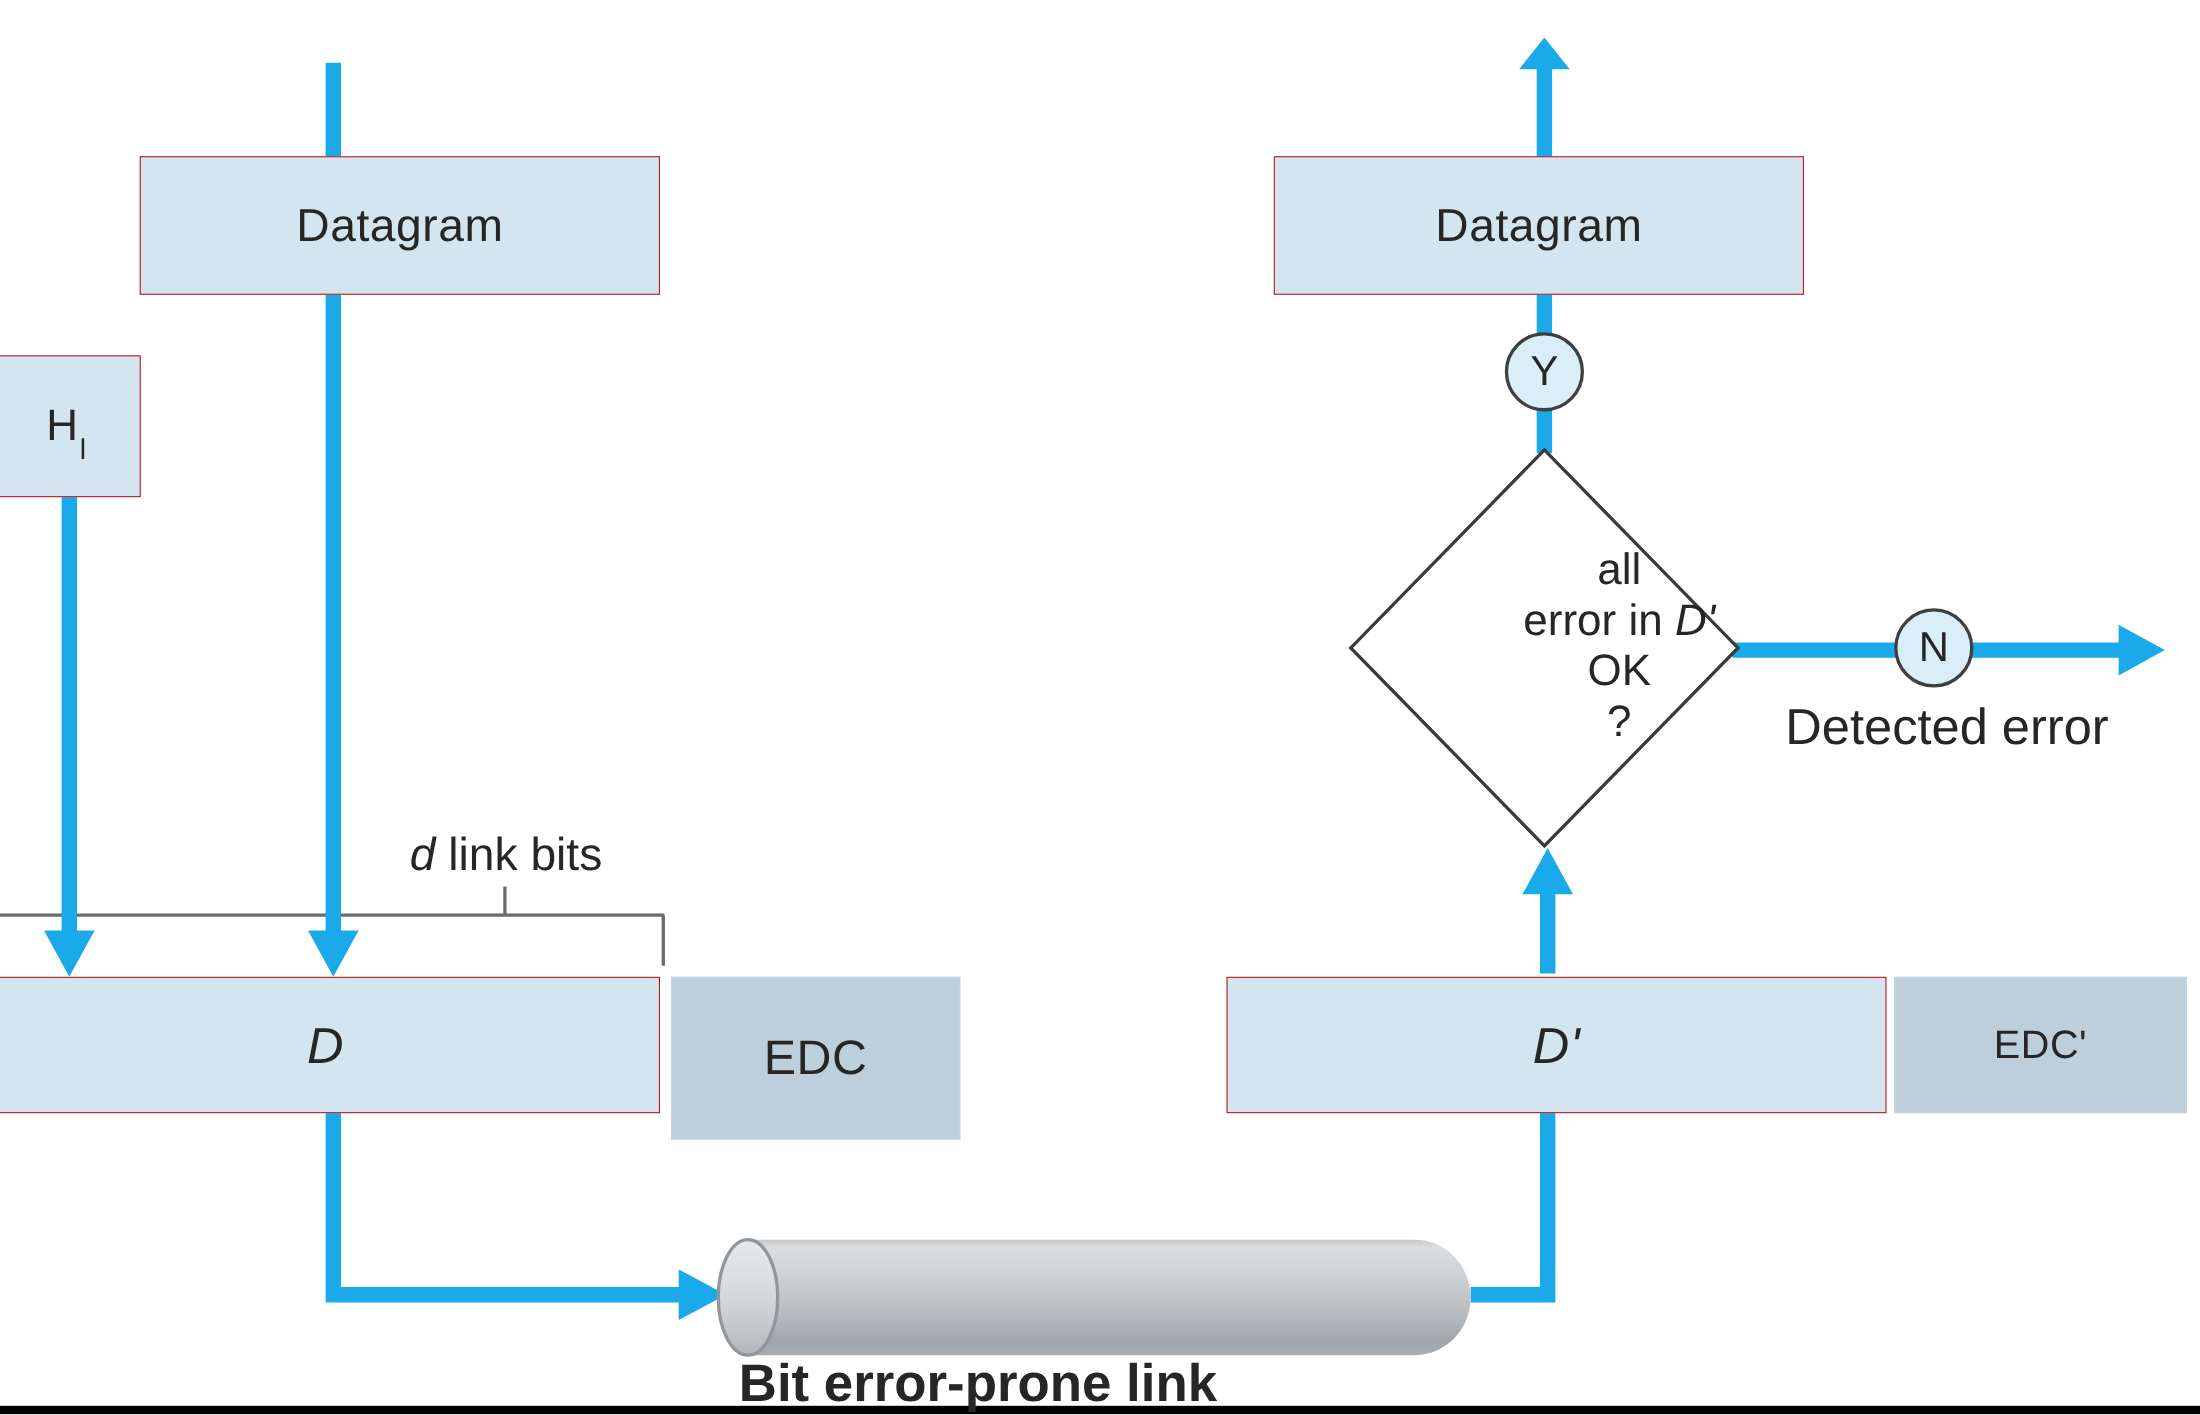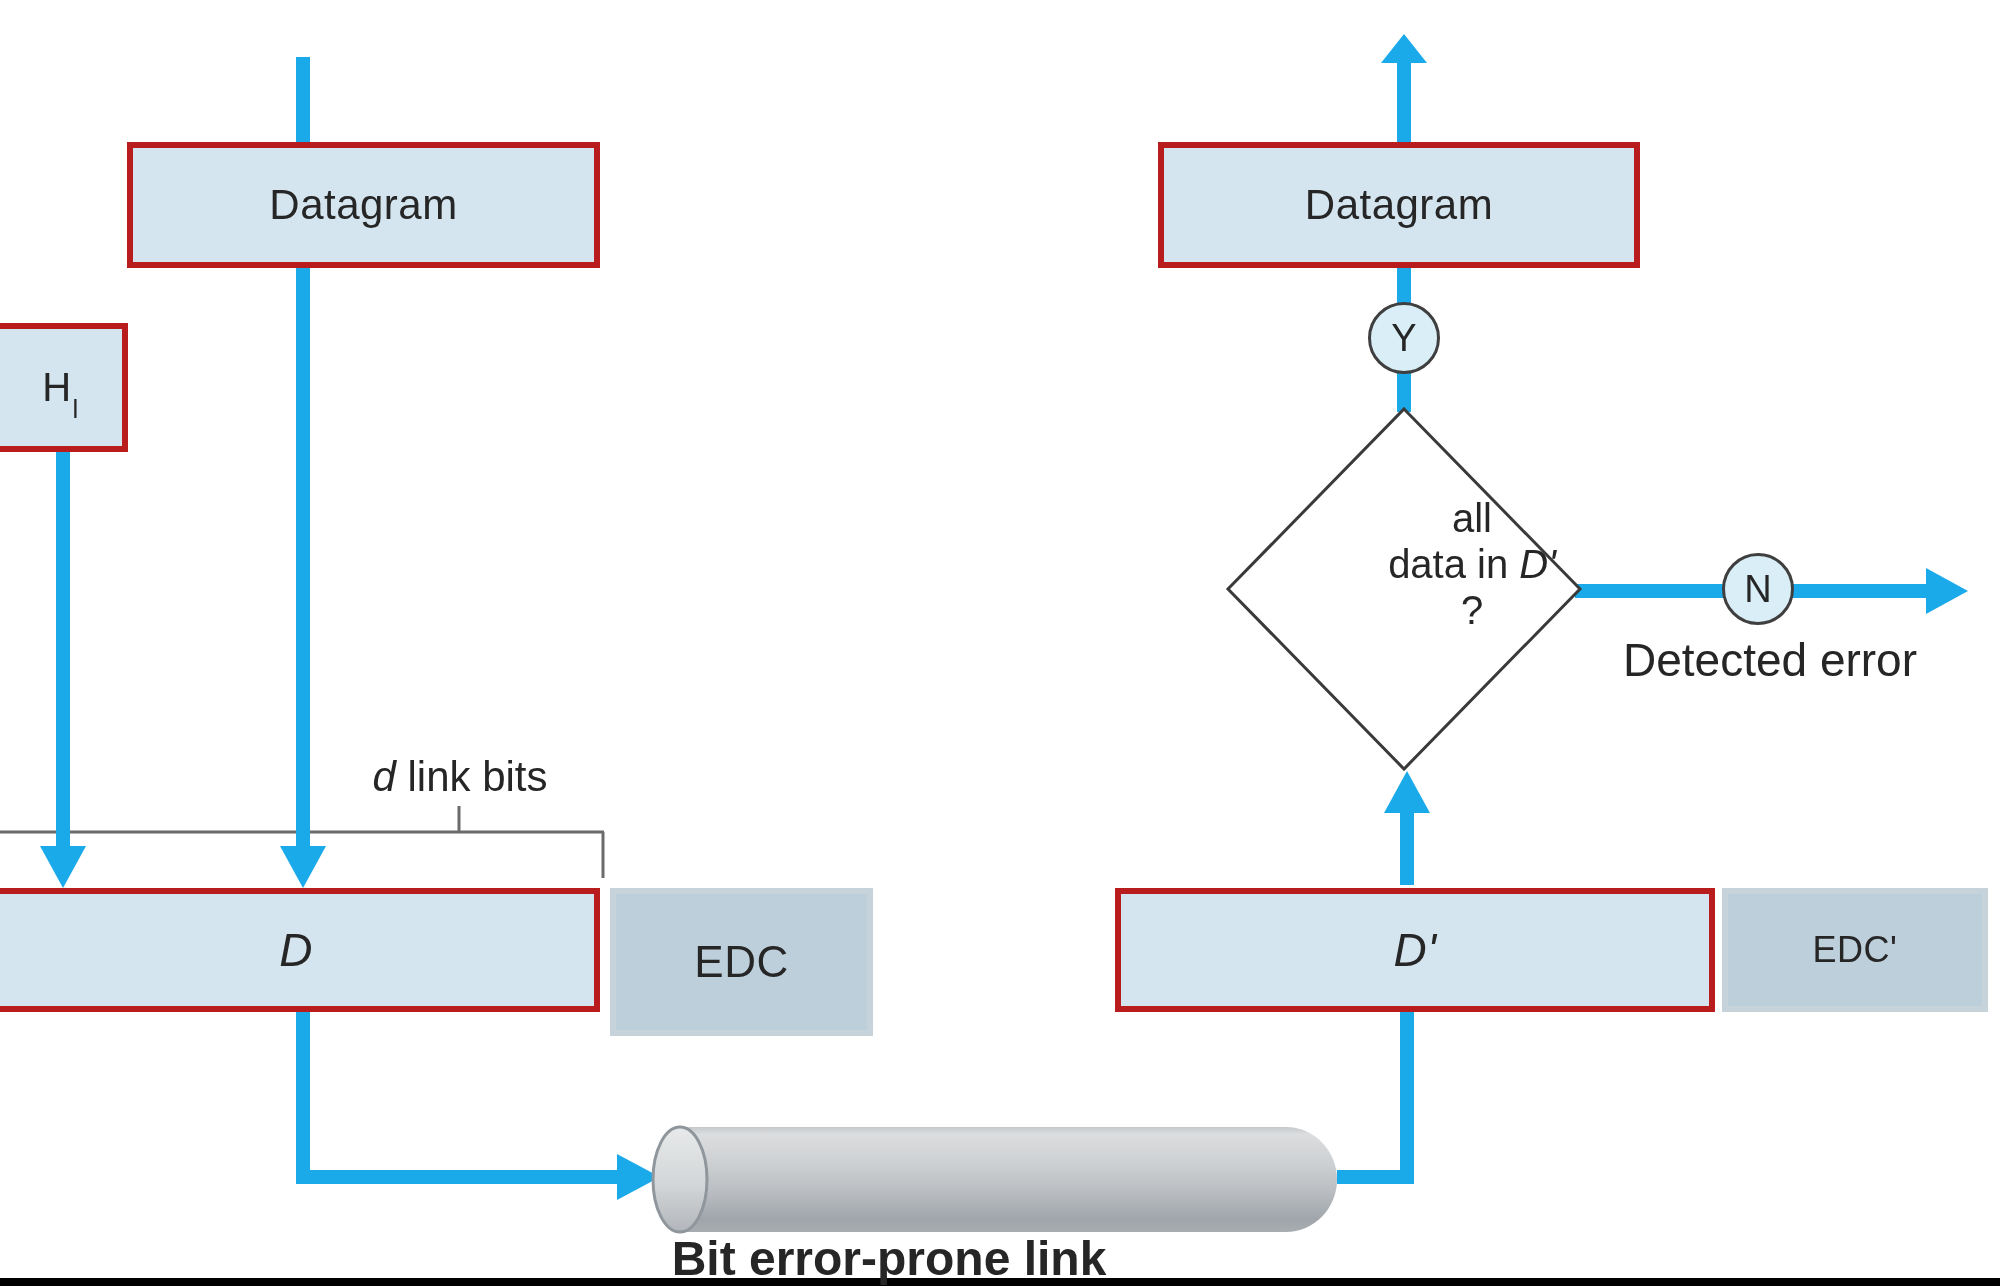--- a/index.html
+++ b/index.html
@@ -2,21 +2,21 @@
 <html><head>
 <meta charset="utf-8">
 <style>
   html,body{margin:0;padding:0;background:#ffffff;}
   .stage{
     position:relative;width:2000px;height:1286px;overflow:hidden;background:#ffffff;
     font-family:"Liberation Sans","DejaVu Sans",sans-serif;color:#262626;
   }
   .stage svg{position:absolute;left:0;top:0;}
   .box{
-    position:absolute;box-sizing:border-box;background:#d4e5ef;border:6px solid #b91c1c;
+    position:absolute;box-sizing:border-box;background:#d4e5ef;border:1px solid #b91c1c;
     display:flex;align-items:center;justify-content:center;
     font-size:42px;color:#262626;letter-spacing:0.5px;
   }
   .box.dark{background:#bccfda;border-color:#c6d3db;}
   .lbl{
     position:absolute;display:flex;align-items:center;justify-content:center;
     color:#262626;white-space:pre;
   }
   .it{font-style:italic;}
   .circle{
@@ -112,21 +112,22 @@
   <div class="box" style="left:1158px;top:142px;width:482px;height:126px;">
     <span>Datagram</span>
   </div>
 
   <div class="circle" style="left:1368px;top:302px;">
     <span>Y</span>
   </div>
 
   <div class="diamond-text">
     <div>all</div>
-    <div><span>data in </span><span class="it">D'</span></div>
+    <div><span>error in </span><span class="it">D'</span></div>
+    <div>OK</div>
     <div>?</div>
   </div>
 
   <div class="circle" style="left:1722px;top:553px;">
     <span>N</span>
   </div>
 
   <div class="lbl" style="left:1580px;top:634px;width:380px;height:52px;font-size:46px;">Detected error</div>
 
   <div class="box" style="left:1115px;top:888px;width:600px;height:124px;">

